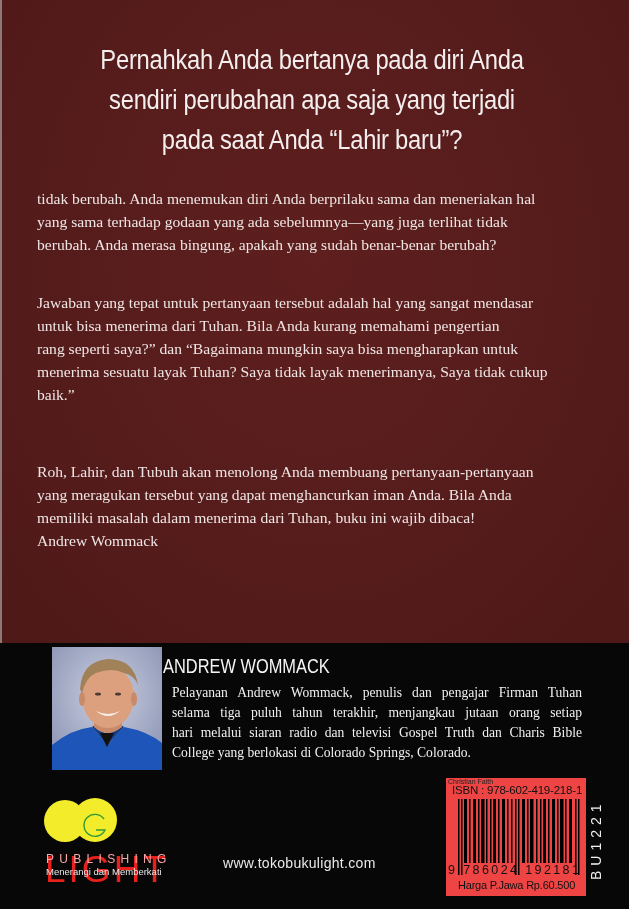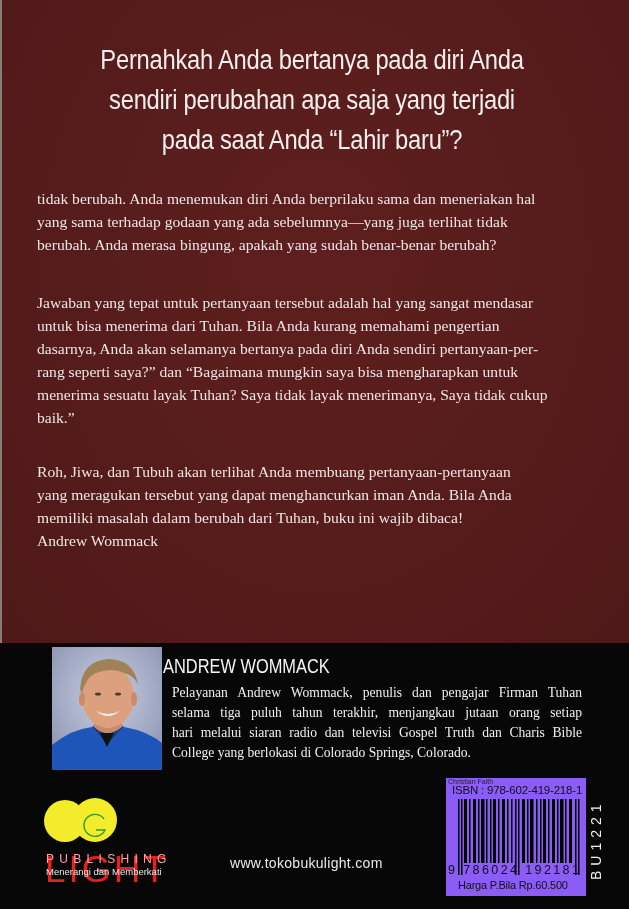--- a/index.html
+++ b/index.html
@@ -67,26 +67,25 @@
     white-space:nowrap;
   }
   .logo-tag {
     position:absolute; left:46px; top:866px; color:#e8e8e8;
     font-family:"Liberation Sans", sans-serif; font-size:9.5px; white-space:nowrap;
   }
   .website {
     position:absolute; left:223px; top:855px; color:#eaeaea;
     font-family:"Liberation Sans", sans-serif; font-size:14px; letter-spacing:0.3px;
     white-space:nowrap;
-    margin-left:7px;
   }
 
   .barcode-box {
     position:absolute; left:446px; top:778px; width:140px; height:118px;
-    background:#8b5cf6;
+    background:#ef4444;
   }
   .bc-category {
     position:absolute; left:2px; top:0px; font-family:"Liberation Sans", sans-serif;
     font-size:7px; color:#222; white-space:nowrap;
   }
   .bc-isbn {
     position:absolute; left:6px; top:6px; font-family:"Liberation Sans", sans-serif;
     font-size:11.5px; color:#111; white-space:nowrap; letter-spacing:-0.2px;
   }
   .bc-bars { position:absolute; left:10px; top:21px; width:125px; height:78px; }
@@ -118,30 +117,29 @@
 
     <div class="body p1">
       <div>tidak berubah. Anda menemukan diri Anda berprilaku sama dan meneriakan hal</div>
       <div>yang sama terhadap godaan yang ada sebelumnya—yang juga terlihat tidak</div>
       <div>berubah. Anda merasa bingung, apakah yang sudah benar-benar berubah?</div>
     </div>
 
     <div class="body p2">
       <div>Jawaban yang tepat untuk pertanyaan tersebut adalah hal yang sangat mendasar</div>
       <div>untuk bisa menerima dari Tuhan. Bila Anda kurang memahami pengertian</div>
-      <div>dasarnya, Anda akan selamanya bertanya pada diri Anda sendiri pertanyaan-per-</div>
       <div>rang seperti saya?” dan “Bagaimana mungkin saya bisa mengharapkan untuk</div>
       <div>menerima sesuatu layak Tuhan? Saya tidak layak menerimanya, Saya tidak cukup</div>
       <div>baik.”</div>
     </div>
 
     <div class="body p3">
-      <div>Roh, Jiwa, dan Tubuh akan terlihat Anda membuang pertanyaan-pertanyaan</div>
+      <div>Roh, Lahir, dan Tubuh akan menolong Anda membuang pertanyaan-pertanyaan</div>
       <div>yang meragukan tersebut yang dapat menghancurkan iman Anda. Bila Anda</div>
-      <div>memiliki masalah dalam berubah dari Tuhan, buku ini wajib dibaca!</div>
+      <div>memiliki masalah dalam menerima dari Tuhan, buku ini wajib dibaca!</div>
       <div>Andrew Wommack</div>
     </div>
   </div>
 
   <div class="bottom"></div>
 
   <div class="photo">
     <svg width="110" height="123" viewBox="0 0 110 123">
       <defs>
         <radialGradient id="bg" cx="50%" cy="40%" r="70%">
@@ -224,17 +222,17 @@
         <rect x="96" y="0" width="3" height="64"></rect>
         <rect x="101" y="0" width="1.5" height="64"></rect>
         <rect x="104" y="0" width="3.5" height="64"></rect>
         <rect x="109" y="0" width="1.5" height="64"></rect>
         <rect x="113" y="0" width="3" height="64"></rect>
         <rect x="119" y="0" width="1.5" height="76"></rect>
         <rect x="122" y="0" width="1.5" height="76"></rect>
       </g>
     </svg>
     <div class="bc-digits">9 786024 192181</div>
-    <div class="bc-price">Harga P.Bila Rp.60.500</div>
+    <div class="bc-price">Harga P.Jawa Rp.60.500</div>
   </div>
 
   <div class="code-vertical">BU1221</div>
 </div>
 
 </body></html>

